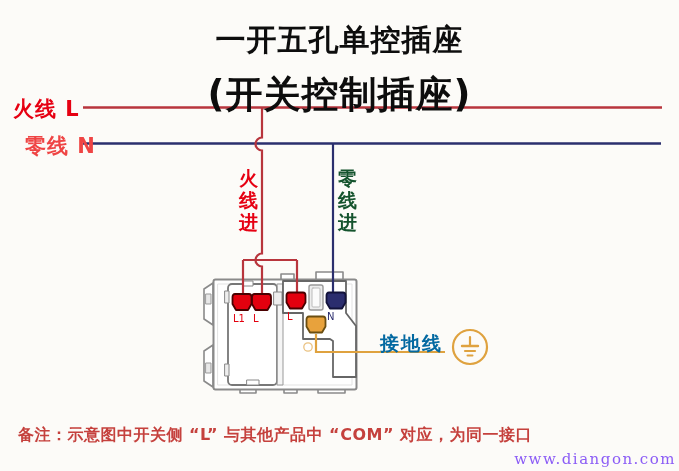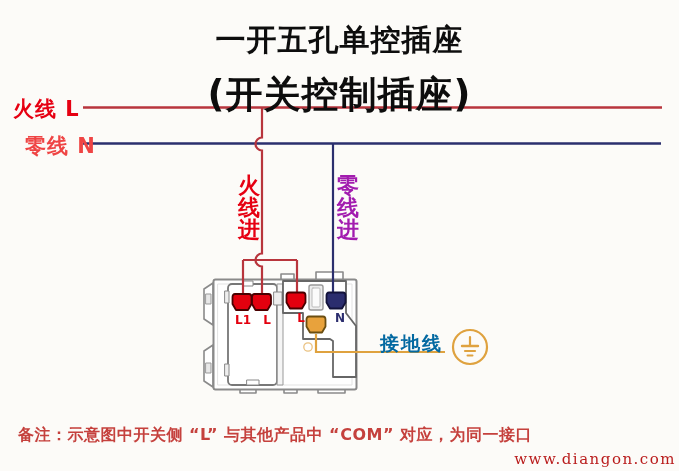--- a/index.html
+++ b/index.html
@@ -15,48 +15,48 @@
     font-weight:bold;color:#0d0d0d;letter-spacing:1px;
   }
   .title-1{top:20px;font-size:30px;}
   .title-2{top:70px;font-size:37px;}
   
   .bus-label{font-size:21px;font-weight:bold;letter-spacing:1px;white-space:nowrap;}
   .live-label{left:13px;top:95px;color:#e60012;}
   .neutral-label{left:25px;top:132px;color:#ef4444;}
   
   .v-label{
-    width:21px;font-size:22px;line-height:22px;font-weight:bold;
-    word-break:break-all;text-align:center;margin-top:8px;
+    width:21px;font-size:19px;line-height:22px;font-weight:bold;
+    word-break:break-all;text-align:center;
   }
   .live-in{left:238px;top:167px;color:#e60012;}
-  .neutral-in{left:337px;top:167px;color:#a21caf;}
+  .neutral-in{left:337px;top:167px;color:#14532d;}
   
-  .t-label{width:18px;text-align:right;font-size:12px;font-weight:bold;}
+  .t-label{width:18px;text-align:left;font-size:10px;font-weight:normal;}
   .t-red{color:#e3000e;}
   .t-blue{color:#2b2d6e;}
   .lab-l1{left:233px;top:313px;}
   .lab-l{left:253px;top:313px;}
   .lab-socket-l{left:287px;top:311px;}
   .lab-n{left:327px;top:311px;}
   
   .ground-label{
     left:380px;top:331px;font-size:19px;font-weight:bold;
     letter-spacing:2px;color:#0369a1;white-space:nowrap;
   }
   
   .note{
     left:0;top:425px;width:550px;text-align:center;
     font-size:16px;font-weight:bold;color:#c5413d;letter-spacing:.5px;
     white-space:nowrap;
   }
   
   .watermark{
     right:3px;bottom:3px;font-family:"DejaVu Serif","Liberation Serif",serif;
-    font-size:15px;color:#b91c1c;letter-spacing:1.5px;
+    font-size:15px;color:#8b5cf6;letter-spacing:1.5px;
   }
   svg{position:absolute;left:0;top:0;}
 </style>
 </head>
 <body>
 
 <svg width="679" height="471" viewBox="0 0 679 471">
 
   <g>
     <path d="M83,107.5 H662" fill="none" stroke="#b8353d" stroke-width="2.4"></path>

